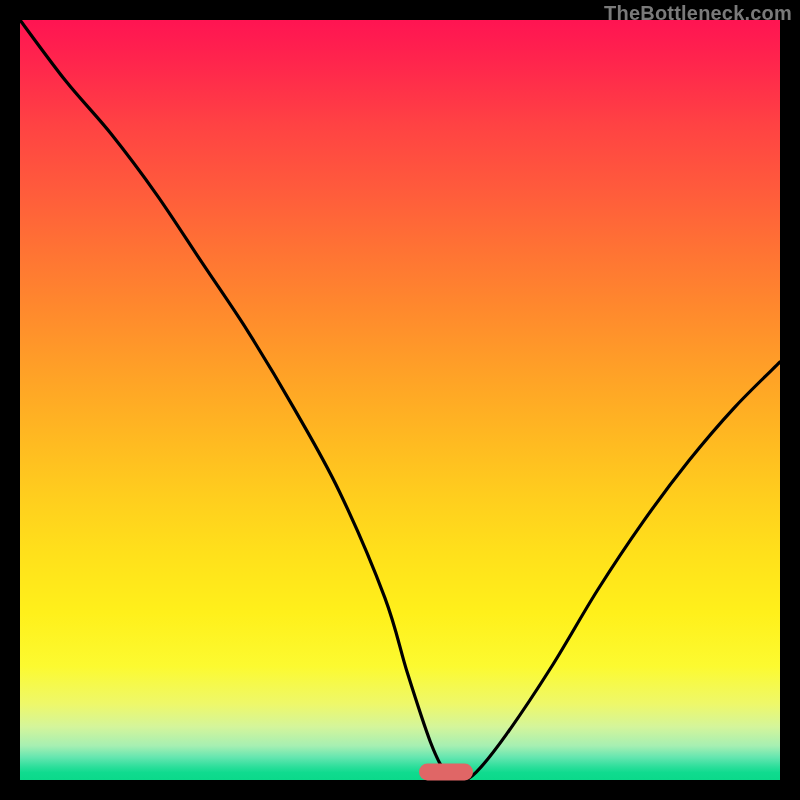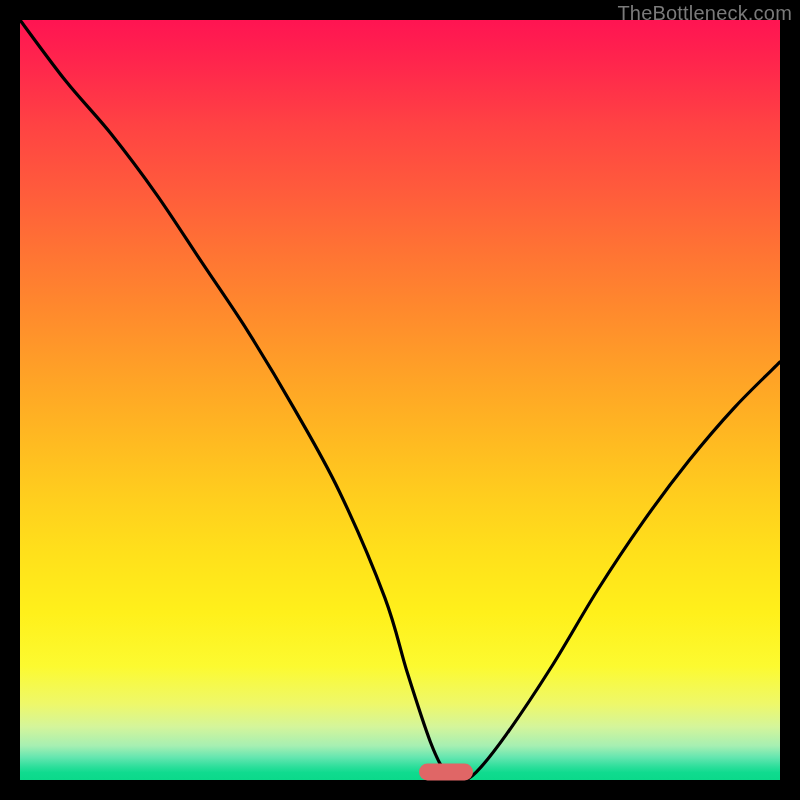--- a/index.html
+++ b/index.html
@@ -45,21 +45,21 @@
       #10db8f 99%,
       #0bd98a 100%
     );
   }
   .watermark {
     position: absolute;
     top: 2px;
     right: 8px;
     color: #7a7a7a;
     font-size: 20px;
-    font-weight: 400;
+    font-weight: 700;
     letter-spacing: 0.2px;
     z-index: 5;
   }
   svg.curve {
     position: absolute;
     left: 0;
     top: 0;
     width: 760px;
     height: 760px;
     z-index: 3;

